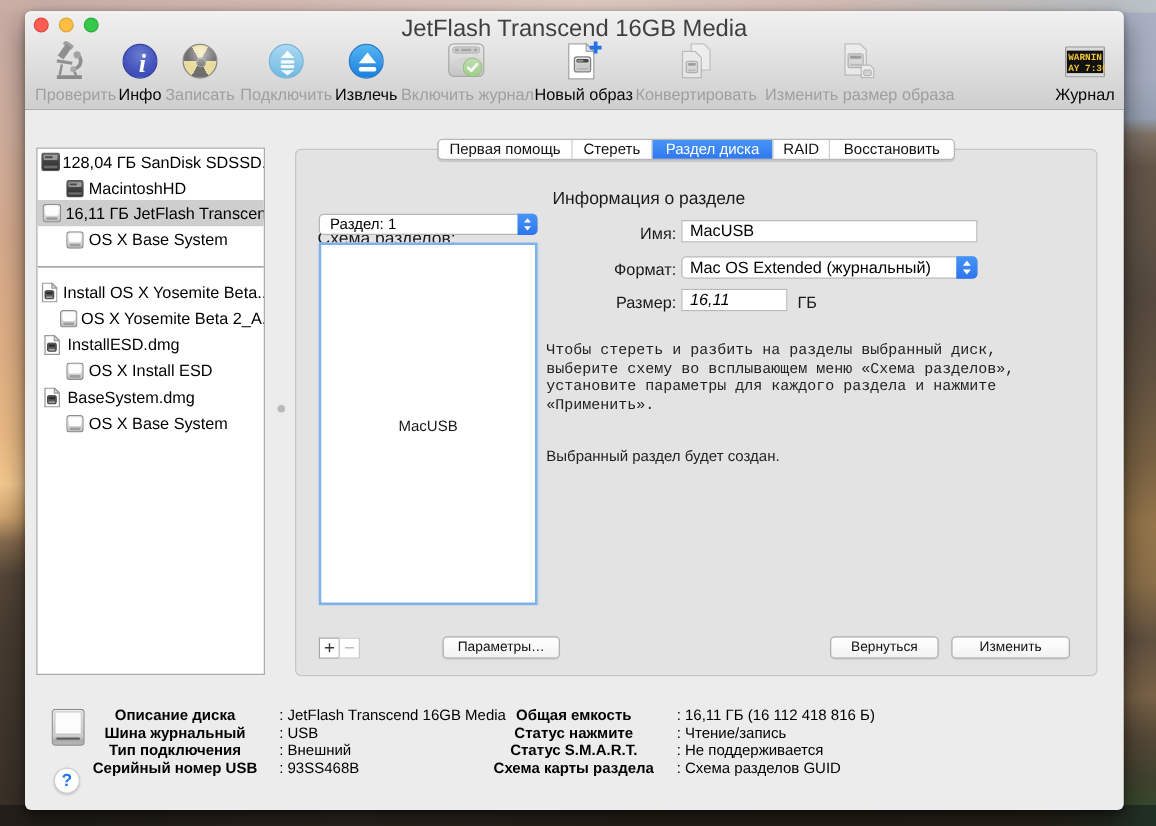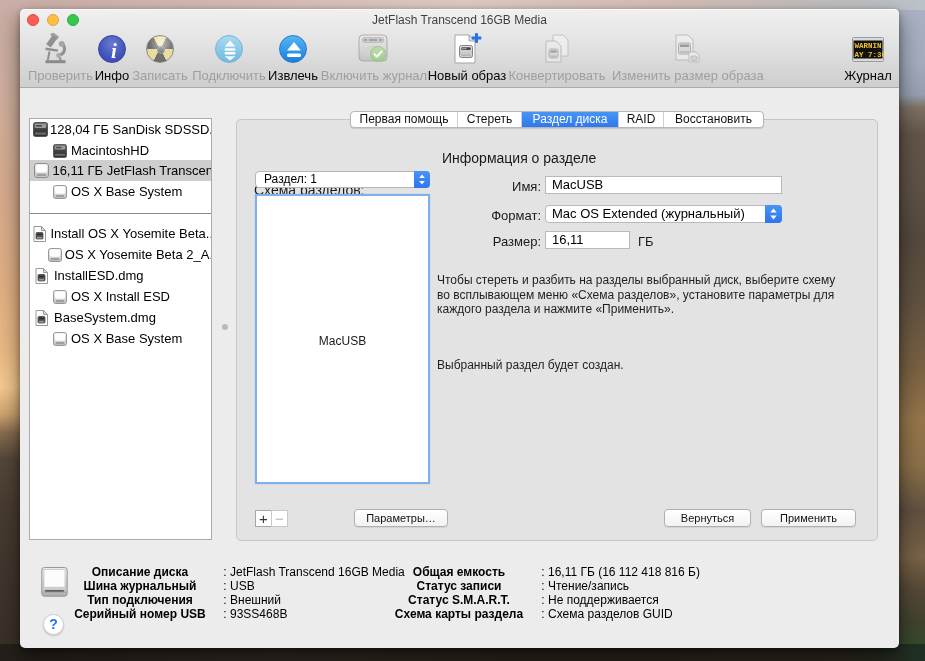--- a/index.html
+++ b/index.html
@@ -18,21 +18,21 @@
   
   #win { left:20px; top:9px; width:879px; height:639px; border-radius:5px; opacity:0.999;
     background:#ececec; box-shadow:0 10px 22px rgba(0,0,0,.5), 0 2px 6px rgba(0,0,0,.32); }
   #chrome { left:0; top:0; width:879px; height:79px; border-radius:5px 5px 0 0;
     background:linear-gradient(to bottom,#f0f0f0 0%,#e6e6e6 35%,#d9d9d9 70%,#cecece 100%);
     border-bottom:1px solid #a9a9a9; box-shadow:inset 0 1px 0 rgba(255,255,255,.65); }
   .tl { width:12px; height:12px; border-radius:50%; top:5px; }
   #tl-r { left:7px; background:#fc5d55; border:0.5px solid #e2453e; }
   #tl-y { left:27px; background:#fdbe41; border:0.5px solid #e0a63a; }
   #tl-g { left:47px; background:#35c84a; border:0.5px solid #2dad40; }
-  #title { left:0; top:4px; width:879px; text-align:center; font-size:12px; color:#3f3f3f; }
+  #title { left:0; top:4px; width:879px; text-align:center; font-size:19px; color:#3f3f3f; }
   
   .titem { top:22px; text-align:center; }
   .ticon { height:36px; display:flex; align-items:center; justify-content:center; }
   .tlabel { font-size:13px; color:#060606; margin-top:1px; white-space:nowrap; }
   .tlabel.dis { color:#9f9f9f; }
   .circ28 { width:28px; height:28px; border-radius:50%; position:relative; }
   
   #sidebar { left:9px; top:109px; width:183px; height:422px; background:#fff; border:1px solid #ababab; overflow:hidden; }
   .srow { position:absolute; left:0; width:183px; height:21px; display:flex; align-items:center; font-size:13px; color:#000; white-space:nowrap; }
   .srow .ic { flex:0 0 auto; }
@@ -327,36 +327,36 @@
           <path d="M8 3.6 L10.8 7 H5.2 Z M8 13.4 L5.2 10 H10.8 Z" fill="#fff"></path>
         </svg>
       </div></div>
   <div id="partbox" class="abs">
       <span>MacUSB</span>
     </div>
   <div id="btn-plus" class="abs pmbtn">+</div>
   <div id="btn-minus" class="abs pmbtn">−</div>
   <div class="abs button" style="left:334px; width:94px;">Параметры…</div>
   <div class="abs button" style="left:644px; width:87px;">Вернуться</div>
-  <div class="abs button" style="left:741px; width:95px;">Применить</div>
+  <div class="abs button" style="left:741px; width:95px;">Изменить</div>
 
   <div id="lbl-info" class="abs">Информация о разделе</div>
   <div class="flabel" style="left:420px; top:170px; width:101px;">Имя:</div>
   <div class="field" style="left:525px; top:167px; width:237px; height:18px; line-height:16px;">MacUSB</div>
   <div class="flabel" style="left:420px; top:199px; width:101px;">Формат:</div>
   <div class="field" style="left:525px; top:196px; width:237px; height:18px; line-height:16px; border-radius:4px;">Mac OS Extended (журнальный)<div id="fmt-step">
         <svg width="17" height="18" viewBox="0 0 17 18">
           <path d="M8.5 3.5 L11.7 7.5 H5.3 Z M8.5 14.5 L5.3 10.5 H11.7 Z" fill="#fff"></path>
         </svg>
       </div></div>
   <div class="flabel" style="left:420px; top:225px; width:101px;">Размер:</div>
-  <div class="field" style="left:525px; top:222px; width:85px; height:18px; line-height:16px;">16,11</div>
+  <div class="field" style="left:525px; top:222px; width:85px; height:18px; line-height:16px;font-style:italic;">16,11</div>
   <div class="abs" style="left:618px; top:225px; font-size:13px; color:#1a1a1a;">ГБ</div>
 
-  <div class="ptext" style="left:417px; top:264px; width:412px;">Чтобы стереть и разбить на разделы выбранный диск, выберите схему во&nbsp;всплывающем меню «Схема разделов», установите параметры для каждого раздела и нажмите «Применить».</div>
+  <div class="ptext" style="left:417px; top:264px; width:412px;font-family:Liberation Mono, monospace;">Чтобы стереть и разбить на разделы выбранный диск, выберите схему во&nbsp;всплывающем меню «Схема разделов», установите параметры для каждого раздела и нажмите «Применить».</div>
   <div class="ptext" style="left:417px; top:349px; width:412px;">Выбранный раздел будет создан.</div>
 
   <svg class="abs" style="left:21px; top:558px;" width="27" height="30" viewBox="0 0 27 30">
     <rect x="0.8" y="0.5" width="25.4" height="28.7" rx="2.6" fill="url(#gsil)" stroke="#8f8f8f" stroke-width="0.9"></rect>
     <rect x="3" y="2.6" width="21" height="17.6" fill="#fcfcfc" stroke="#c2c2c2" stroke-width="0.7"></rect>
     <rect x="1.6" y="21" width="23.8" height="5.2" fill="url(#gband)"></rect>
     <rect x="4" y="23" width="19" height="1.7" rx="0.8" fill="#5f5f5f"></rect>
     <defs>
       <linearGradient id="gsil" x1="0" y1="0" x2="0" y2="1">
           <stop offset="0" stop-color="#ebebeb"></stop>
@@ -370,16 +370,16 @@
     </defs>
   </svg>
   <div class="abs" style="left:23px; top:605px; width:21px; height:21px; border-radius:50%; background:#fff; border:1px solid #cfcfcf; box-shadow:0 1px 2px rgba(0,0,0,.18); text-align:center; font-size:14px; line-height:19px; color:#2377e8; font-weight:bold;">?</div>
 
   <div class="brow" style="left:40px; top:556px;"><span class="l" style="width:160px;">Описание диска</span> : JetFlash Transcend 16GB Media</div>
   <div class="brow" style="left:40px; top:570px;"><span class="l" style="width:160px;">Шина журнальный</span> : USB</div>
   <div class="brow" style="left:40px; top:584px;"><span class="l" style="width:160px;">Тип подключения</span> : Внешний</div>
   <div class="brow" style="left:40px; top:598px;"><span class="l" style="width:160px;">Серийный номер USB</span> : 93SS468B</div>
 
   <div class="brow" style="left:360px; top:556px;"><span class="l" style="width:158px;">Общая емкость</span> : 16,11 ГБ (16 112 418 816 Б)</div>
-  <div class="brow" style="left:360px; top:570px;"><span class="l" style="width:158px;">Статус записи</span> : Чтение/запись</div>
+  <div class="brow" style="left:360px; top:570px;"><span class="l" style="width:158px;">Статус нажмите</span> : Чтение/запись</div>
   <div class="brow" style="left:360px; top:584px;"><span class="l" style="width:158px;">Статус S.M.A.R.T.</span> : Не поддерживается</div>
   <div class="brow" style="left:360px; top:598px;"><span class="l" style="width:158px;">Схема карты раздела</span> : Схема разделов GUID</div>
 </div>
 
 </body></html>

